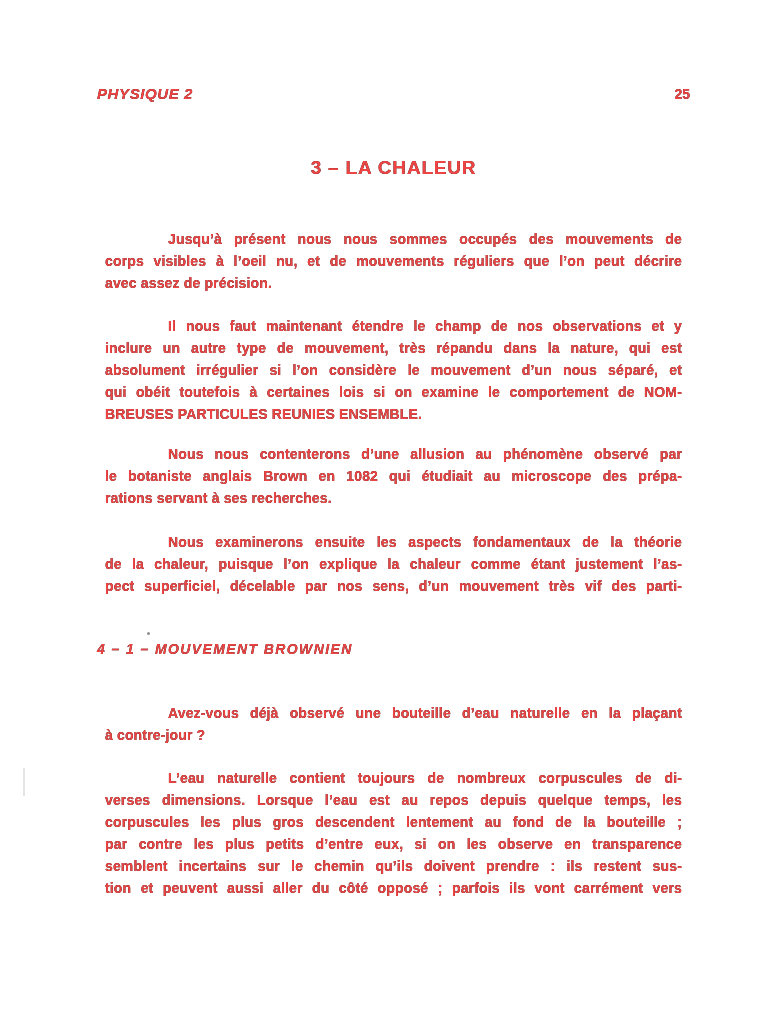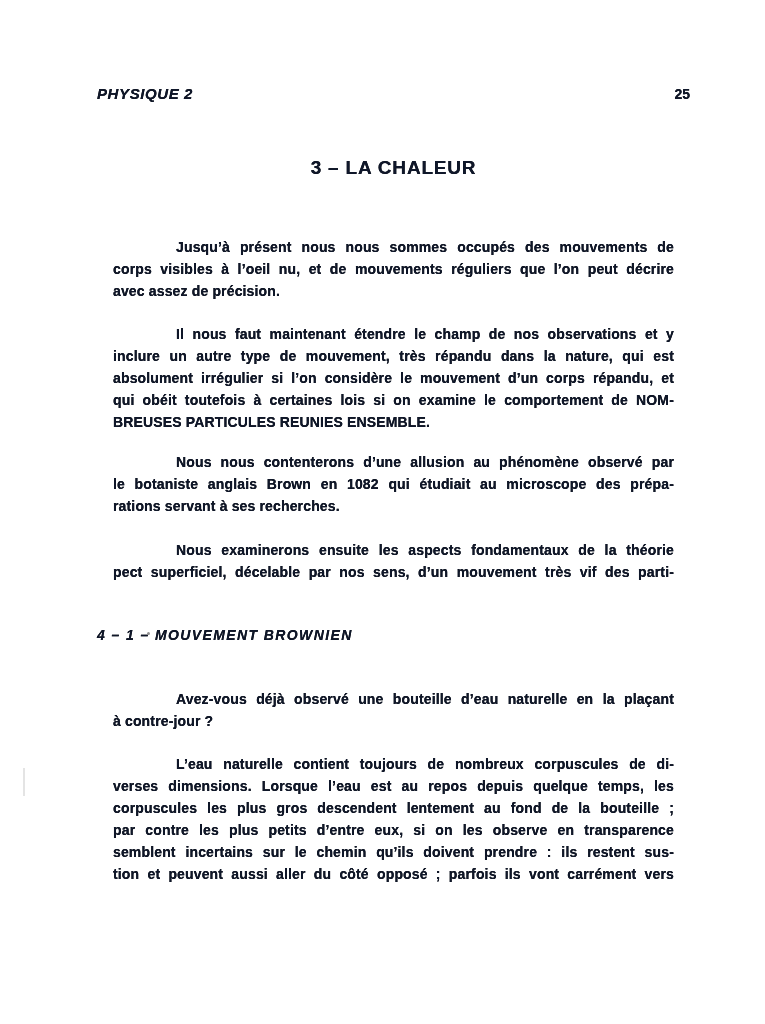--- a/index.html
+++ b/index.html
@@ -3,21 +3,21 @@
 <meta charset="utf-8">
 <style>
   html, body { margin: 0; padding: 0; background: #ffffff; }
   .page {
     position: relative;
     width: 765px;
     height: 1024px;
     background: #ffffff;
     overflow: hidden;
     font-family: "Liberation Sans", sans-serif;
-    color: #0f172a;
+    color: #ef4444;
   }
   
   .header {
     position: absolute;
     left: 97px;
     width: 593px;
     top: 85px;
     display: flex;
     justify-content: space-between;
     align-items: baseline;
@@ -51,21 +51,21 @@
     position: absolute;
     left: 97px;
     width: 593px;
     top: 220px;
     font-size: 14px;
     font-weight: 700;
     letter-spacing: 0.15px;
     line-height: 22px;
     text-shadow: 0 0 0.35px #000;
   }
-  .para { margin: 16px; }
+  .para { margin: 8px; }
   .p1 { margin-top: 21px; }
   .p2 { margin-top: 18px; }
   .p3 { margin-top: 22px; }
   .p4 { margin-top: 42px; }
   .p5 { margin-top: 21px; }
   .section-heading {
     margin-top: 41px;
     font-size: 14px;
     font-weight: 700;
     font-style: italic;
@@ -110,33 +110,34 @@
 
     <div class="para p0">
       <div class="ln j in">Jusqu’à présent nous nous sommes occupés des mouvements de</div>
       <div class="ln j">corps visibles à l’oeil nu, et de mouvements réguliers que l’on peut décrire</div>
       <div class="ln">avec assez de précision.</div>
     </div>
 
     <div class="para p1">
       <div class="ln j in">Il nous faut maintenant étendre le champ de nos observations et y</div>
       <div class="ln j">inclure un autre type de mouvement, très répandu dans la nature, qui est</div>
-      <div class="ln j">absolument irrégulier si l’on considère le mouvement d’un corps répandu, et</div>
+      <div class="ln j">absolument irrégulier si l’on considère le mouvement d’un nous séparé, et</div>
       <div class="ln j">qui obéit toutefois à certaines lois si on examine le comportement de NOM-</div>
       <div class="ln">BREUSES PARTICULES REUNIES ENSEMBLE.</div>
     </div>
 
     <div class="para p2">
       <div class="ln j in">Nous nous contenterons d’une allusion au phénomène observé par</div>
       <div class="ln j">le botaniste anglais Brown en 1082 qui étudiait au microscope des prépa-</div>
       <div class="ln">rations servant à ses recherches.</div>
     </div>
 
     <div class="para p3">
       <div class="ln j in">Nous examinerons ensuite les aspects fondamentaux de la théorie</div>
+      <div class="ln j">de la chaleur, puisque l’on explique la chaleur comme étant justement l’as-</div>
       <div class="ln j">pect superficiel, décelable par nos sens, d’un mouvement très vif des parti-</div>
     </div>
 
     <div class="section-heading">4 – 1 – MOUVEMENT BROWNIEN</div>
 
     <div class="para p4">
       <div class="ln j in">Avez-vous déjà observé une bouteille d’eau naturelle en la plaçant</div>
       <div class="ln">à contre-jour ?</div>
     </div>
 

